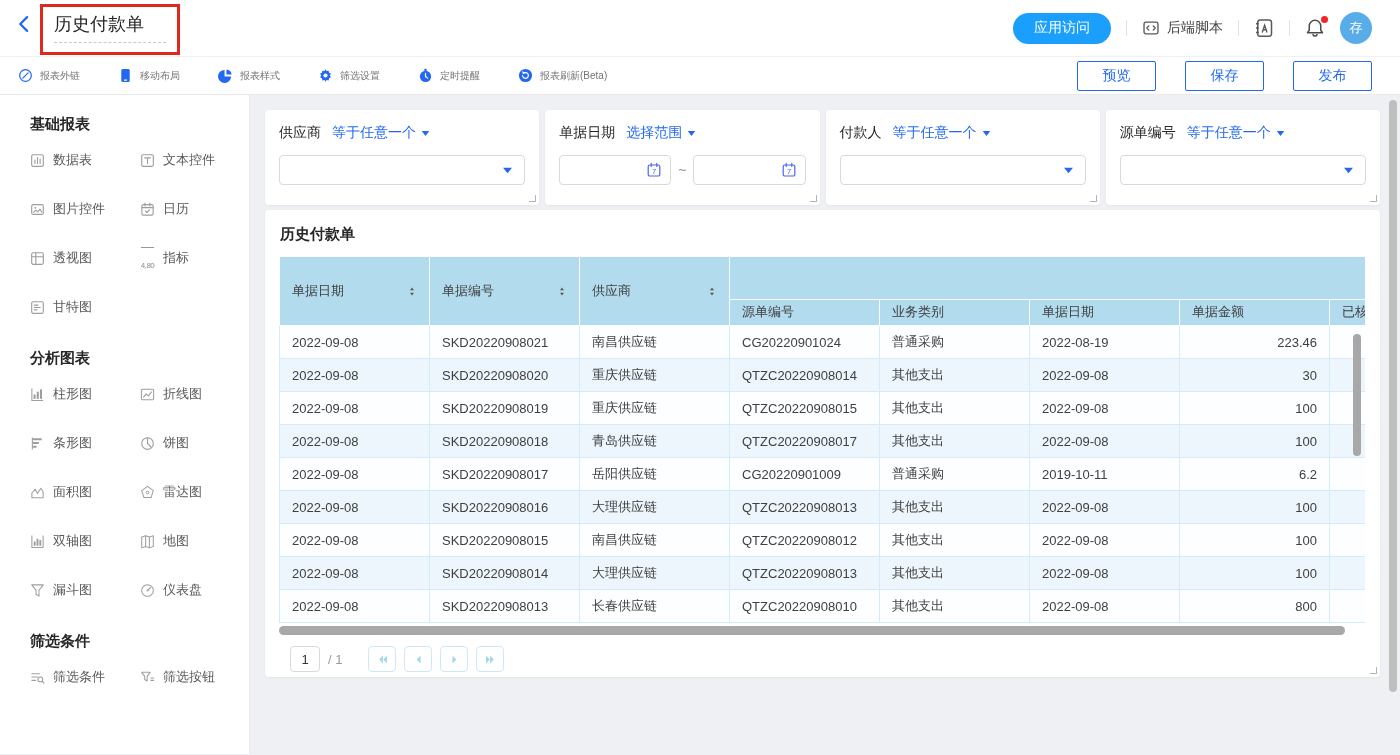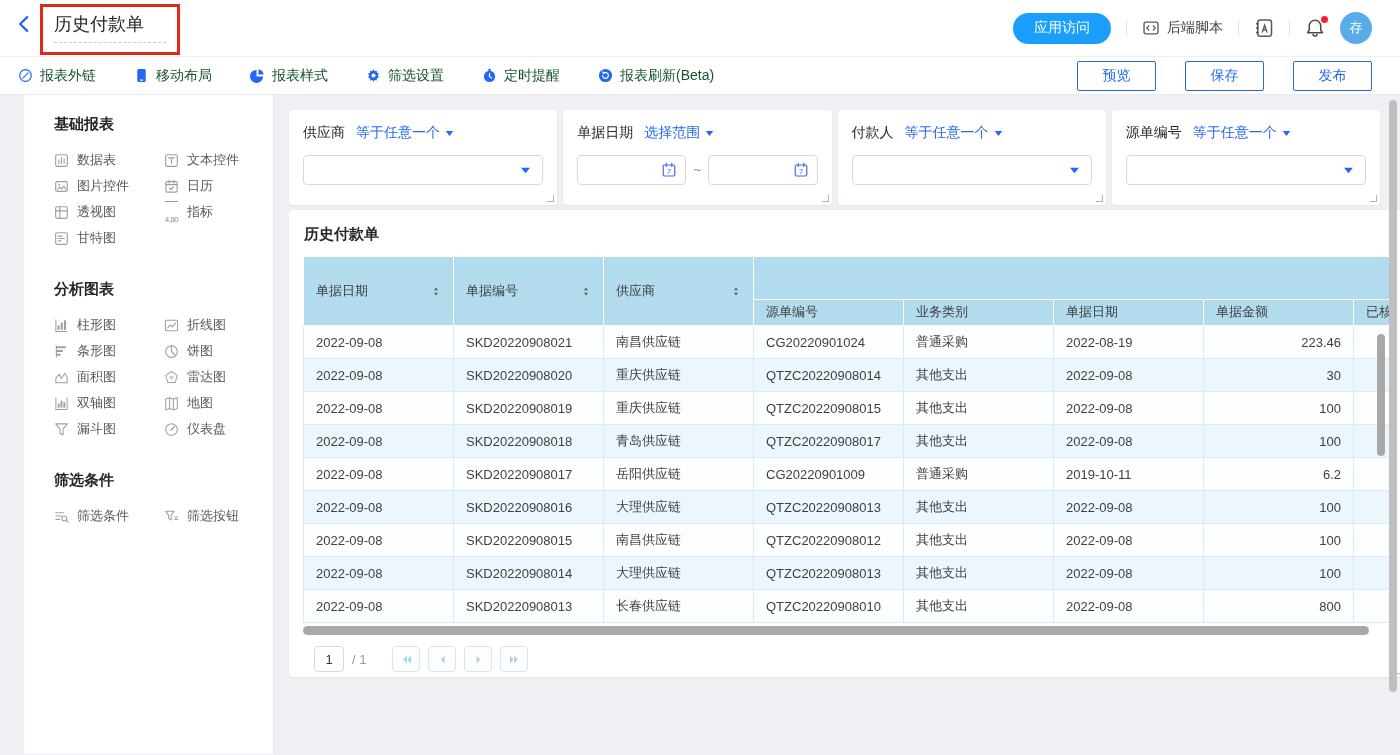--- a/index.html
+++ b/index.html
@@ -30,33 +30,33 @@
   .bell-wrap { position:relative; width:20px; height:20px; color:#4a4a4a; cursor:pointer; }
   .bell-dot { position:absolute; top:-2px; right:-3px; width:7px; height:7px; border-radius:50%; background:#f5222d; }
   .avatar { width:32px; height:32px; border-radius:50%; background:#58ade9; color:#fff;
     display:flex; align-items:center; justify-content:center; font-size:13px; cursor:pointer; }
 
   
   .actionbar { height:38px; background:#fff; border-bottom:1px solid #e9e9e9;
     display:flex; align-items:center; justify-content:space-between; padding:0 28px 0 18px;
     position:relative; z-index:2; }
   .ab-left { display:flex; align-items:center; gap:38px; }
-  .ab-item { display:flex; align-items:center; gap:7px; color:#14532d; font-size:14px; cursor:pointer; white-space:nowrap; }
+  .ab-item { display:flex; align-items:center; gap:7px; color:#737373; font-size:10px; cursor:pointer; white-space:nowrap; }
   .ab-icon { width:15px; height:15px; color:#2468f2; flex:0 0 auto; }
   .ab-right { display:flex; gap:29px; }
   .ghost-btn { width:79px; height:30px; border:1px solid #2468f2; border-radius:2px;
     background:#fff; color:#2468f2; font-size:14px; cursor:pointer; }
 
   
   .content { display:flex; height:659px; }
   .sidebar { width:250px; background:#fff; border-right:1px solid #ebebeb;
-    padding:20px 14px 0 30px; flex:0 0 auto;margin-left:24px; }
+    padding:20px 14px 0 30px; flex:0 0 auto; }
   .sb-section { margin-bottom:33px; }
   .sb-title { font-size:15px; font-weight:bold; color:#262626; margin-bottom:17px; }
-  .sb-grid { display:grid; grid-template-columns:110px 1fr; row-gap:8px;text-align:right; }
+  .sb-grid { display:grid; grid-template-columns:110px 1fr; row-gap:31px;text-align:right; }
   .sb-item { display:flex; align-items:center; gap:8px; font-size:13px; color:#595959; cursor:pointer; white-space:nowrap; }
   .sb-icon { width:15px; height:15px; color:#9e9e9e; display:flex; align-items:center; justify-content:center; flex:0 0 auto; }
   .metric-glyph { font-style:normal; font-size:8px; color:#8c8c8c; border-top:1px solid #979797; padding-top:14px; line-height:1; letter-spacing:-0.5px; }
 
   .workspace { flex:1; padding:15px 20px 0 15px; overflow:hidden; position:relative; }
 
   
   .filter-row { display:flex; gap:6px; margin-bottom:5px; }
   .filter-card { background:#fff; border-radius:4px; flex:1; height:95px;
     padding:14px 14px; position:relative; box-shadow:0 1px 3px rgba(0,0,0,0.05); }

